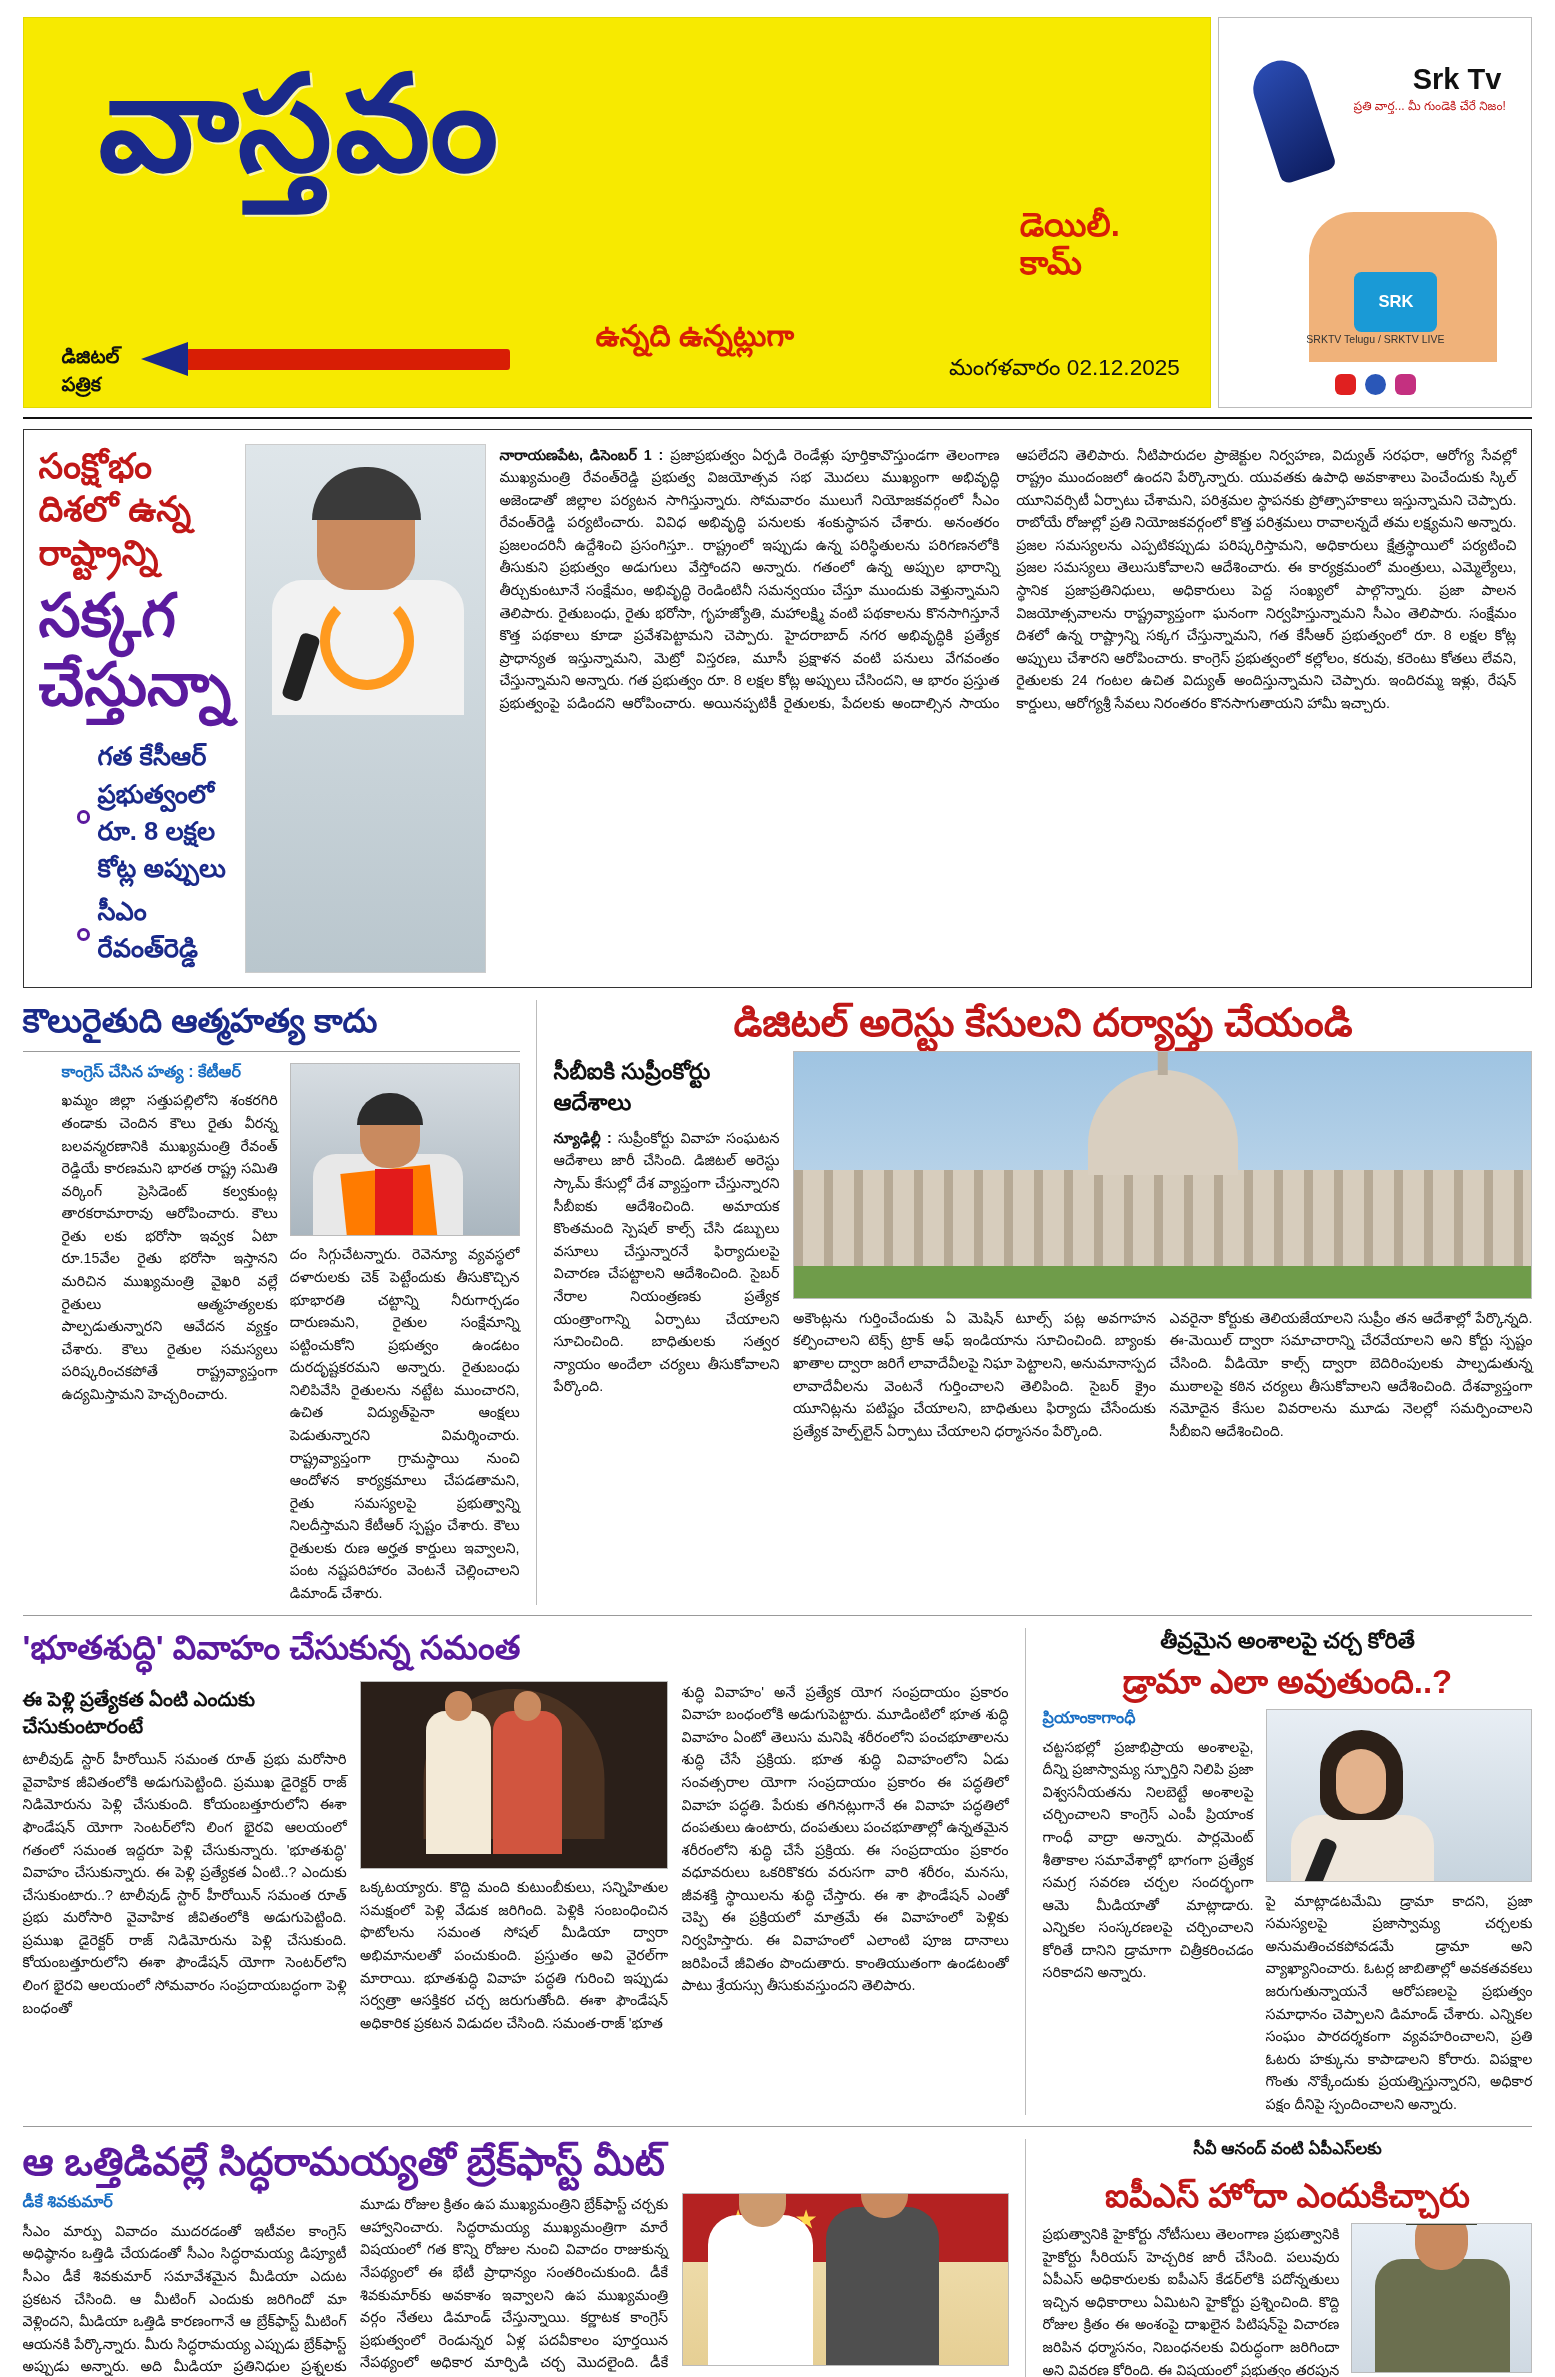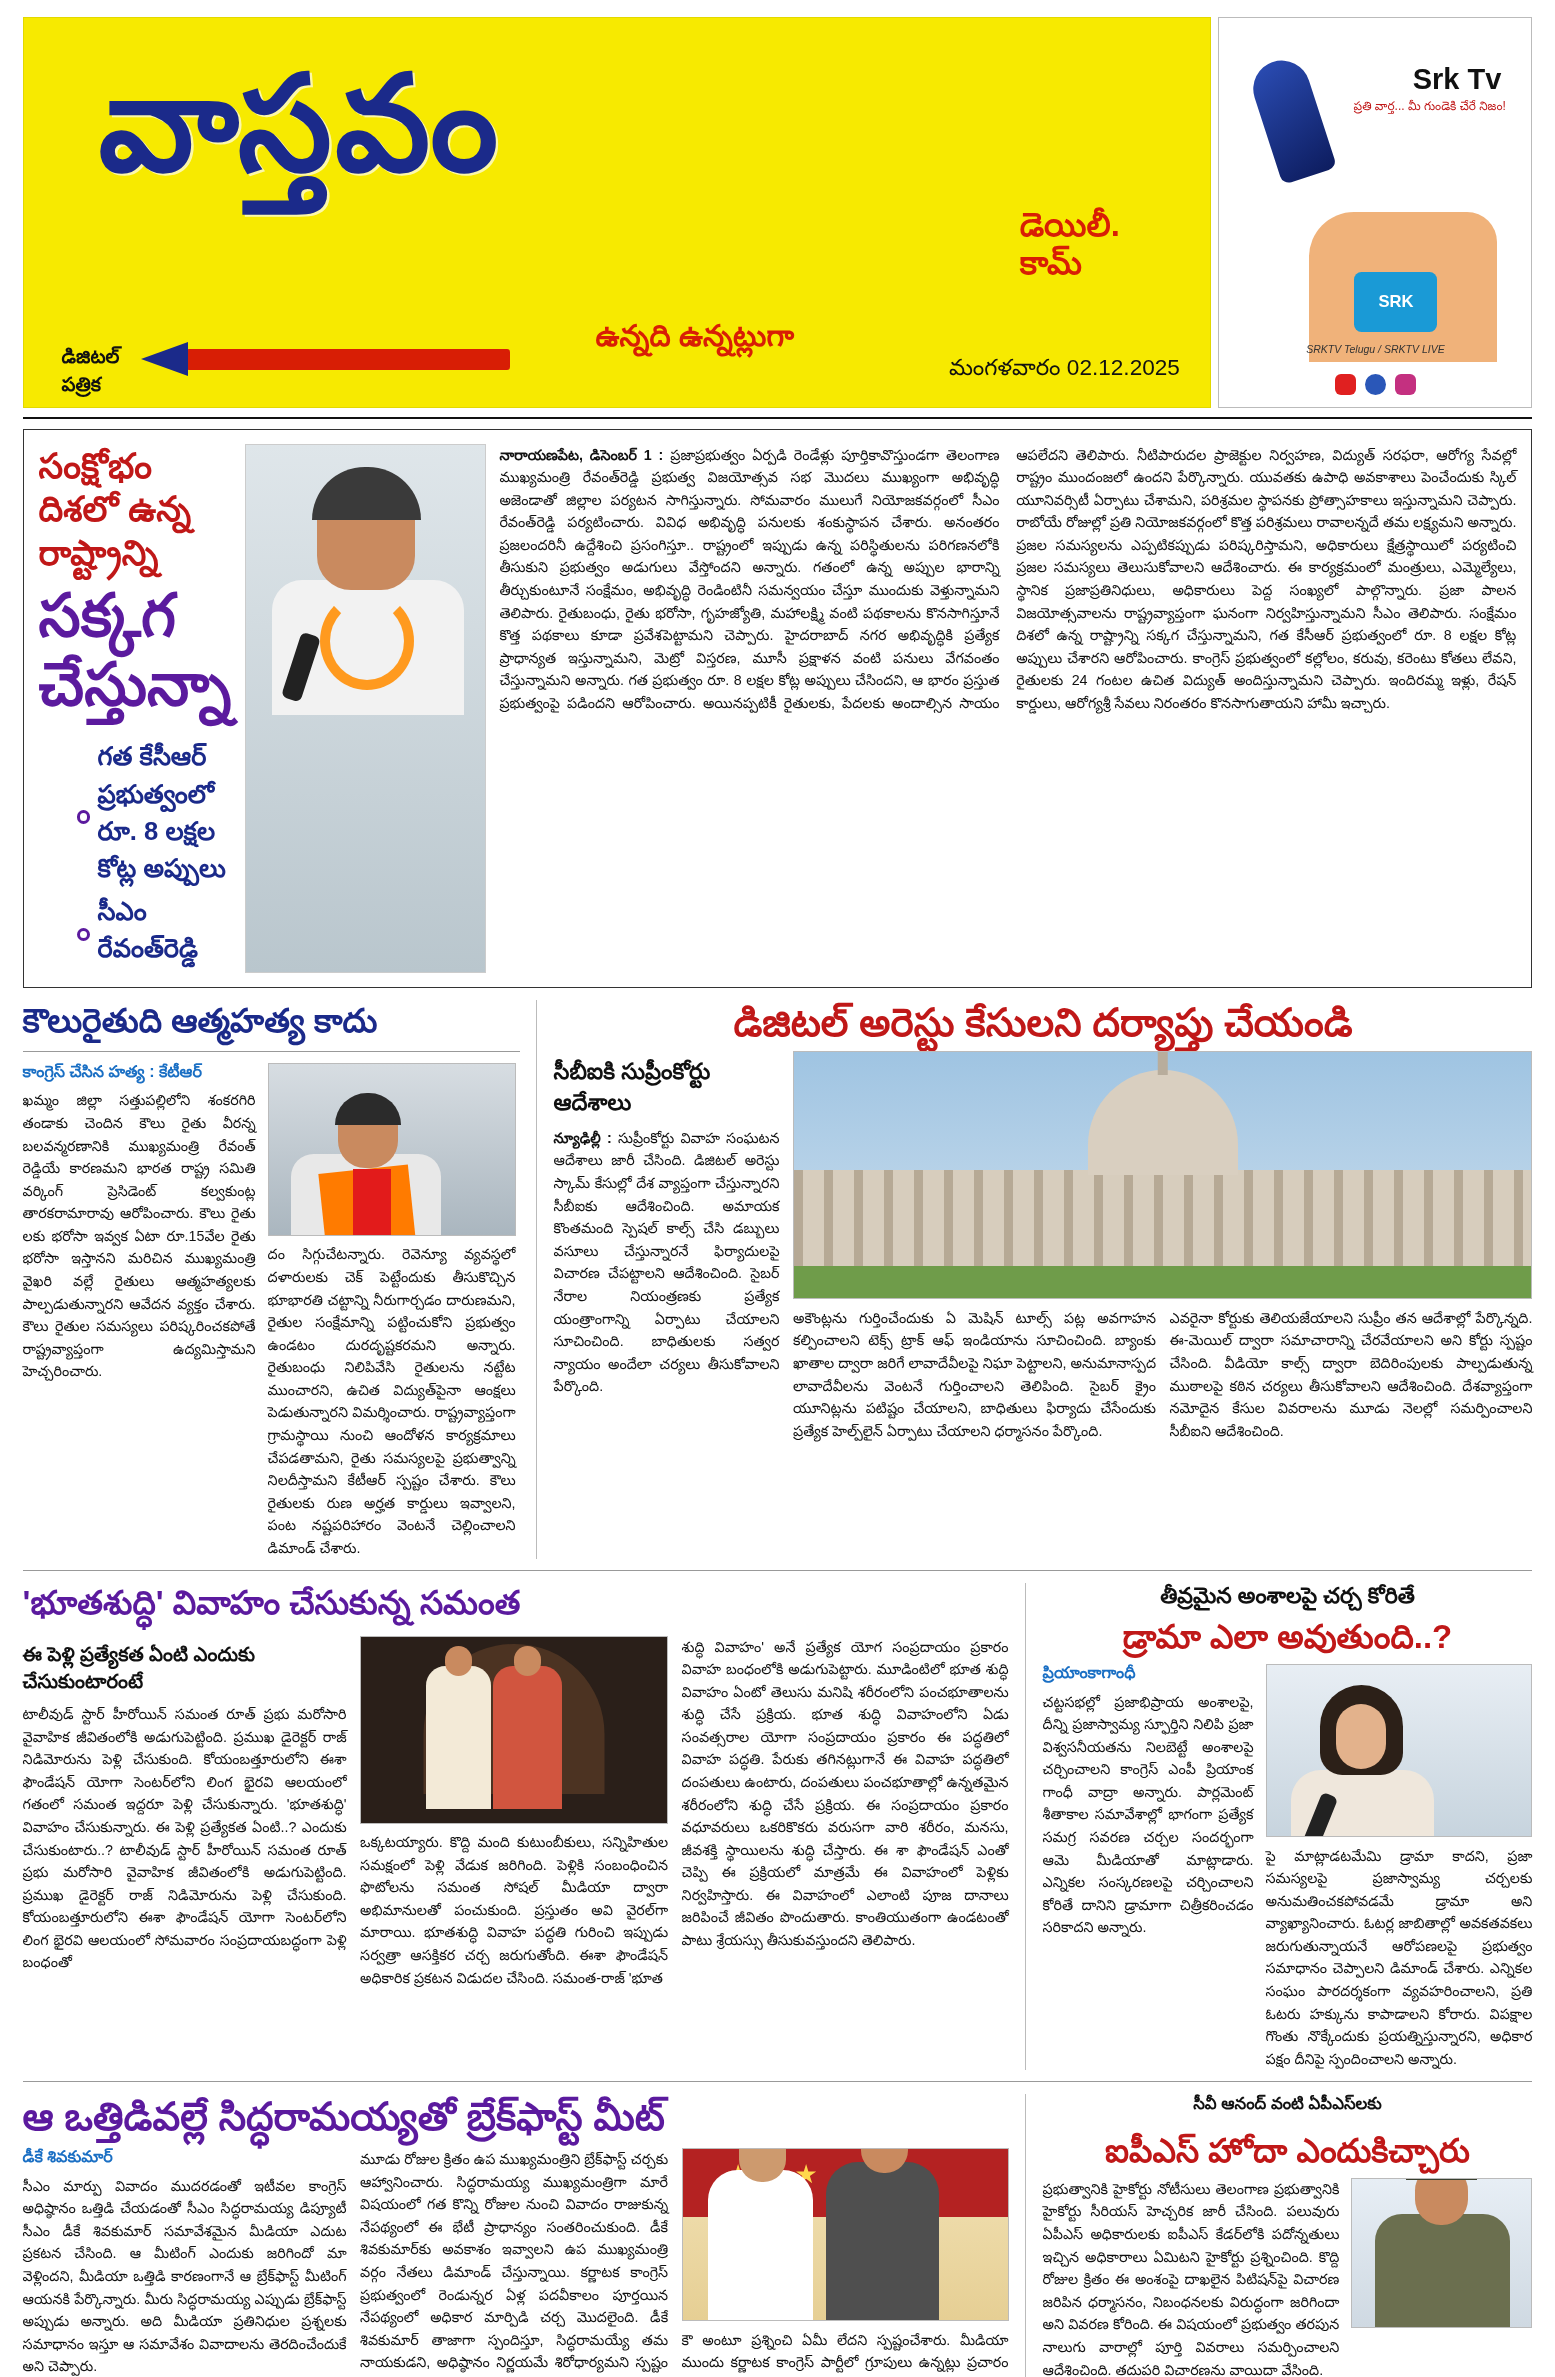--- a/index.html
+++ b/index.html
@@ -146,26 +146,25 @@
     background: #1a9ad6;
     border-radius: 7.5px;
     color: #fff;
     font-size: 16.6px;
     text-align: center;
     line-height: 60px;
     font-weight: bold;
   }
   .srk-foot {
     position: absolute;
-    bottom: 52px;
+    bottom: 62px;
     left: 0; right: 0;
     text-align: center;
     font-size: 10.5px;
     color: #333;
-    font-style: italic;
   }
   .srk-social {
     position: absolute;
     bottom: 12px;
     left: 0; right: 0;
     display: flex;
     justify-content: center;
     gap: 9px;
   }
   .soc { width: 21px; height: 21px; border-radius: 4.5px; }
@@ -385,21 +384,21 @@
         <span>ప్రజాప్రభుత్వం ఏర్పడి రెండేళ్లు పూర్తికావొస్తుండగా తెలంగాణ ముఖ్యమంత్రి రేవంత్‌రెడ్డి ప్రభుత్వ విజయోత్సవ సభ మొదలు ముఖ్యంగా అభివృద్ధి అజెండాతో జిల్లాల పర్యటన సాగిస్తున్నారు. సోమవారం ములుగే నియోజకవర్గంలో సీఎం రేవంత్‌రెడ్డి పర్యటించారు. వివిధ అభివృద్ధి పనులకు శంకుస్థాపన చేశారు. అనంతరం ప్రజలందరినీ ఉద్దేశించి ప్రసంగిస్తూ.. రాష్ట్రంలో ఇప్పుడు ఉన్న పరిస్థితులను పరిగణనలోకి తీసుకుని ప్రభుత్వం అడుగులు వేస్తోందని అన్నారు. గతంలో ఉన్న అప్పుల భారాన్ని తీర్చుకుంటూనే సంక్షేమం, అభివృద్ధి రెండింటినీ సమన్వయం చేస్తూ ముందుకు వెళ్తున్నామని తెలిపారు. రైతుబంధు, రైతు భరోసా, గృహజ్యోతి, మహాలక్ష్మి వంటి పథకాలను కొనసాగిస్తూనే కొత్త పథకాలు కూడా ప్రవేశపెట్టామని చెప్పారు. హైదరాబాద్ నగర అభివృద్ధికి ప్రత్యేక ప్రాధాన్యత ఇస్తున్నామని, మెట్రో విస్తరణ, మూసీ ప్రక్షాళన వంటి పనులు వేగవంతం చేస్తున్నామని అన్నారు. గత ప్రభుత్వం రూ. 8 లక్షల కోట్ల అప్పులు చేసిందని, ఆ భారం ప్రస్తుత ప్రభుత్వంపై పడిందని ఆరోపించారు. అయినప్పటికీ రైతులకు, పేదలకు అందాల్సిన సాయం ఆపలేదని తెలిపారు. నీటిపారుదల ప్రాజెక్టుల నిర్వహణ, విద్యుత్ సరఫరా, ఆరోగ్య సేవల్లో రాష్ట్రం ముందంజలో ఉందని పేర్కొన్నారు. యువతకు ఉపాధి అవకాశాలు పెంచేందుకు స్కిల్ యూనివర్సిటీ ఏర్పాటు చేశామని, పరిశ్రమల స్థాపనకు ప్రోత్సాహకాలు ఇస్తున్నామని చెప్పారు. రాబోయే రోజుల్లో ప్రతి నియోజకవర్గంలో కొత్త పరిశ్రమలు రావాలన్నదే తమ లక్ష్యమని అన్నారు. ప్రజల సమస్యలను ఎప్పటికప్పుడు పరిష్కరిస్తామని, అధికారులు క్షేత్రస్థాయిలో పర్యటించి ప్రజల సమస్యలు తెలుసుకోవాలని ఆదేశించారు. ఈ కార్యక్రమంలో మంత్రులు, ఎమ్మెల్యేలు, స్థానిక ప్రజాప్రతినిధులు, అధికారులు పెద్ద సంఖ్యలో పాల్గొన్నారు. ప్రజా పాలన విజయోత్సవాలను రాష్ట్రవ్యాప్తంగా ఘనంగా నిర్వహిస్తున్నామని సీఎం తెలిపారు. సంక్షేమం దిశలో ఉన్న రాష్ట్రాన్ని సక్కగ చేస్తున్నామని, గత కేసీఆర్ ప్రభుత్వంలో రూ. 8 లక్షల కోట్ల అప్పులు చేశారని ఆరోపించారు. కాంగ్రెస్ ప్రభుత్వంలో కల్లోలం, కరువు, కరెంటు కోతలు లేవని, రైతులకు 24 గంటల ఉచిత విద్యుత్ అందిస్తున్నామని చెప్పారు. ఇందిరమ్మ ఇళ్లు, రేషన్ కార్డులు, ఆరోగ్యశ్రీ సేవలు నిరంతరం కొనసాగుతాయని హామీ ఇచ్చారు.</span>
       </p>
     </div>
   </div>
 
   <div class="sec">
 
     <div class="col" style="width:497px;">
       <h2 class="sec-head hl-blue">కౌలురైతుది ఆత్మహత్య కాదు</h2>
       <div class="rule-thin"></div>
-      <div style="display:flex; gap:12px;">
+      <div style="display:flex; gap:12px;margin-left:39px;">
         <div style="width:233px;">
           <div class="kicker">కాంగ్రెస్ చేసిన హత్య : కేటీఆర్</div>
           <p class="body-txt">ఖమ్మం జిల్లా సత్తుపల్లిలోని శంకరగిరి తండాకు చెందిన కౌలు రైతు వీరన్న బలవన్మరణానికి ముఖ్యమంత్రి రేవంత్ రెడ్డియే కారణమని భారత రాష్ట్ర సమితి వర్కింగ్ ప్రెసిడెంట్ కల్వకుంట్ల తారకరామారావు ఆరోపించారు. కౌలు రైతు లకు భరోసా ఇవ్వక ఏటా రూ.15వేల రైతు భరోసా ఇస్తానని మరిచిన ముఖ్యమంత్రి వైఖరి వల్లే రైతులు ఆత్మహత్యలకు పాల్పడుతున్నారని ఆవేదన వ్యక్తం చేశారు. కౌలు రైతుల సమస్యలు పరిష్కరించకపోతే రాష్ట్రవ్యాప్తంగా ఉద్యమిస్తామని హెచ్చరించారు.</p>
         </div>
         <div style="width:248px;">
           <div class="ph" style="height:173px; margin-bottom:7.5px;">
             <div class="ktr-body"></div>
             <div class="ktr-scarf"></div>
             <div class="ktr-scarf2"></div>
             <div class="ktr-head"></div>

